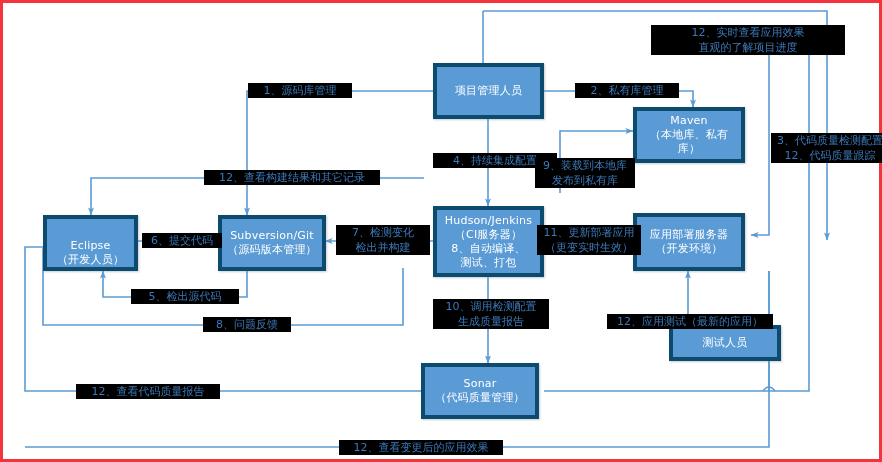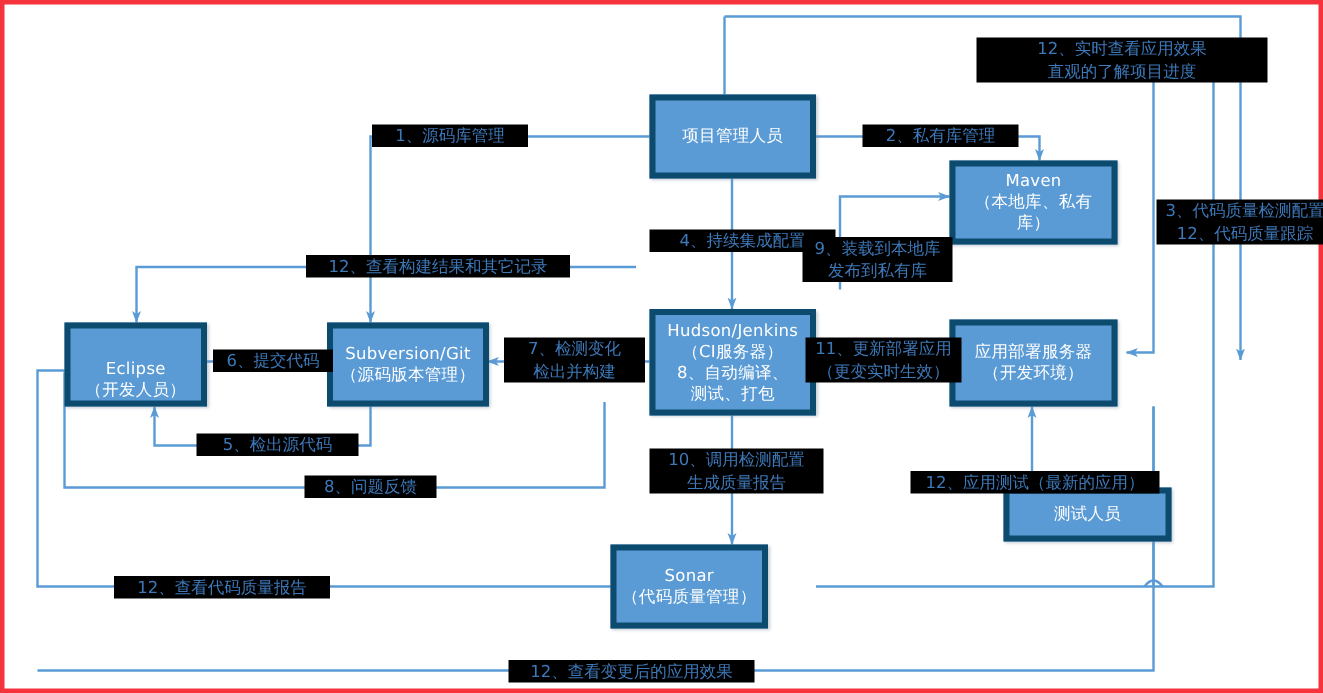--- a/index.html
+++ b/index.html
@@ -126,21 +126,21 @@
 
   <div class="node" style="left:630px;top:210px;width:112px;height:58px;">
     <span>应用部署服务器</span>
     <span>（开发环境）</span>
   </div>
 
   <div class="node" style="left:666px;top:322px;width:112px;height:36px;">
     <span>测试人员</span>
   </div>
 
-  <div class="node" style="left:404px;top:360px;width:105px;height:56px;justify-content:center;">
+  <div class="node" style="left:418px;top:360px;width:118px;height:56px;justify-content:center;">
     <span>Sonar</span>
     <span>（代码质量管理）</span>
   </div>
 
   <div class="lbl" style="left:648px;top:22px;width:190px;">
     <span>12、实时查看应用效果</span>
     <span>直观的了解项目进度</span>
   </div>
 
   <div class="lbl" style="left:245px;top:80px;width:100px;">

